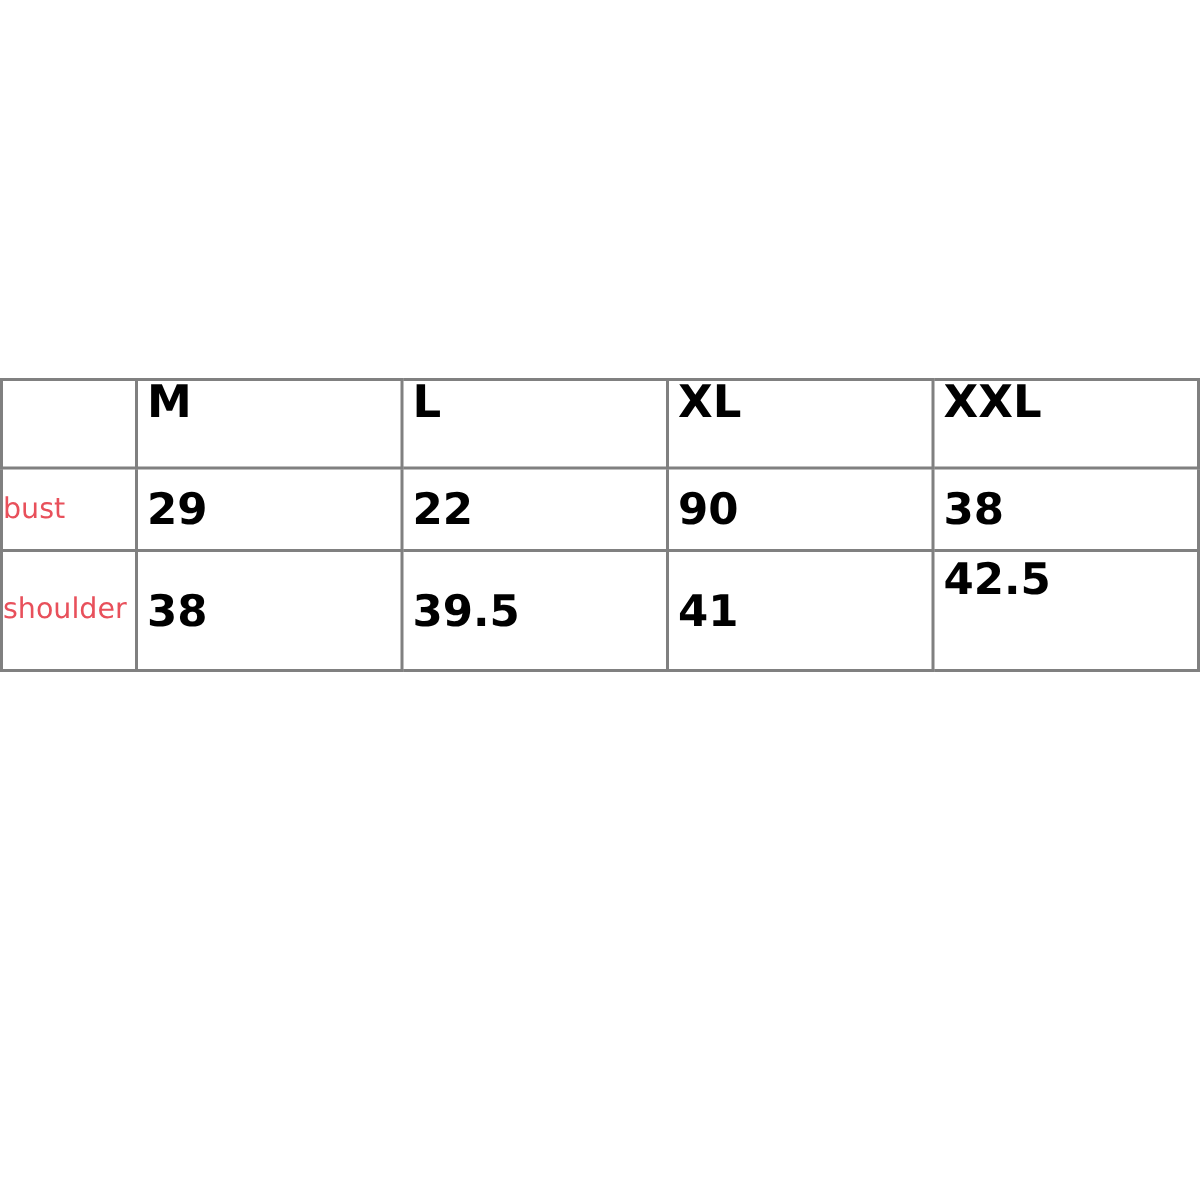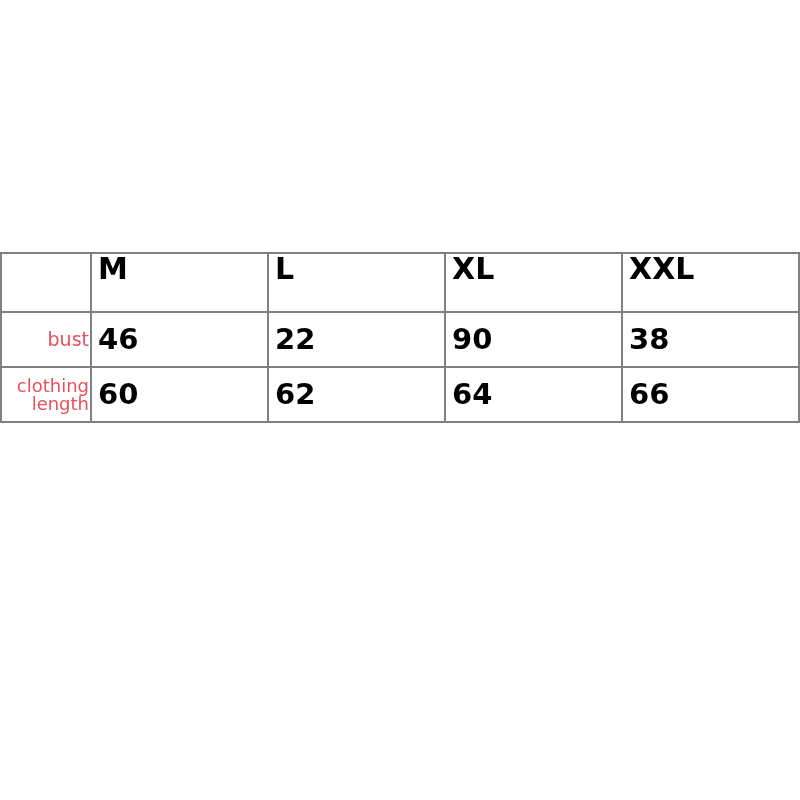--- a/index.html
+++ b/index.html
@@ -55,21 +55,21 @@
   tr.r-data   td { height: 53px; }
   tr.r-last   td { height: 74px; }
 
   
   .row-label {
     color: #e8505b;
     font-family: "DejaVu Sans", sans-serif;
     font-size: 19px;
     font-weight: 400;
     line-height: 1.05;
-    text-align: right;
+    text-align: left;
     padding-right: 1px;
     white-space: nowrap;
   }
   .row-label.two-line {
     line-height: 1.0;
     font-size: 18px;
   }
   .row-label .lbl-line {
     display: block;
   }
@@ -136,52 +136,49 @@
         <td>
           <span class="size-head">XXL</span>
         </td>
       </tr>
 
       <tr class="r-data">
         <td>
           <div class="row-label">bust</div>
         </td>
         <td>
-          <span class="size-value">46</span>
+          <span class="size-value">29</span>
         </td>
         <td>
           <span class="size-value">22</span>
         </td>
         <td>
           <span class="size-value">90</span>
         </td>
         <td>
           <span class="size-value">38</span>
         </td>
       </tr>
 
-      <tr class="r-data">
+
+
+      <tr class="r-last">
         <td>
-          <div class="row-label two-line">
-            <span class="lbl-line">clothing</span>
-            <span class="lbl-line">length</span>
-          </div>
+          <div class="row-label">shoulder</div>
         </td>
         <td>
-          <span class="size-value">60</span>
+          <span class="size-value">38</span>
         </td>
         <td>
-          <span class="size-value">62</span>
+          <span class="size-value">39.5</span>
         </td>
         <td>
-          <span class="size-value">64</span>
+          <span class="size-value">41</span>
         </td>
-        <td>
-          <span class="size-value">66</span>
+        <td class="align-top">
+          <span class="size-value">42.5</span>
         </td>
       </tr>
-
-
 
     </tbody>
   </table>
 
 </div>
 
 </body></html>

